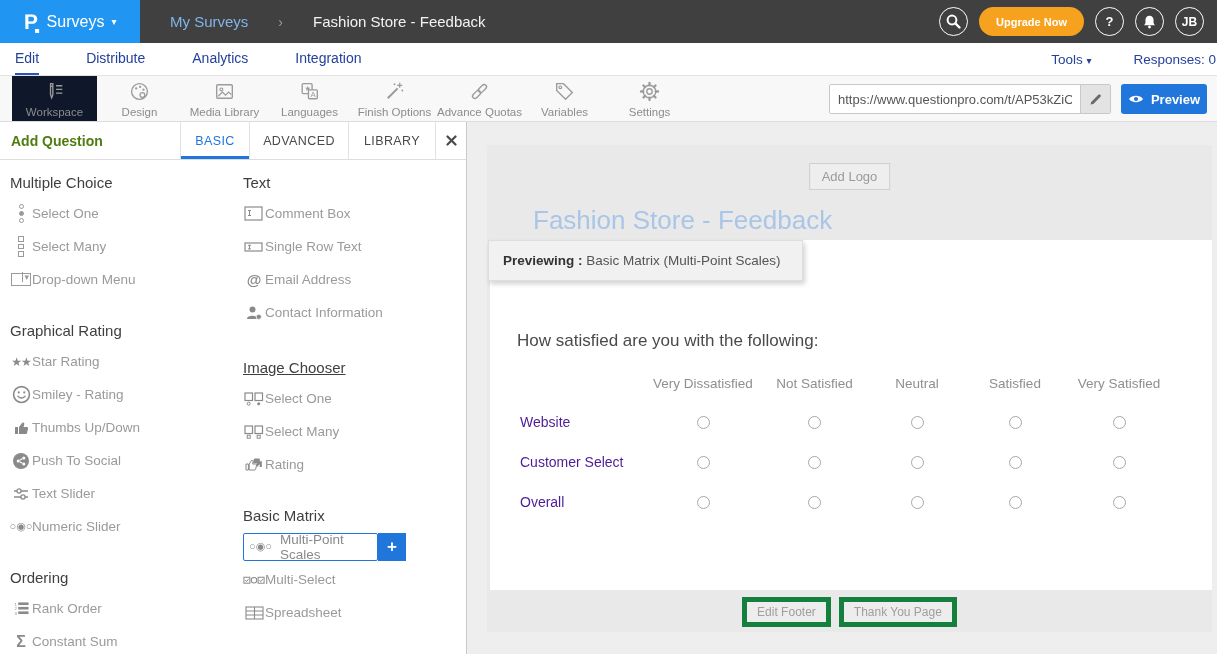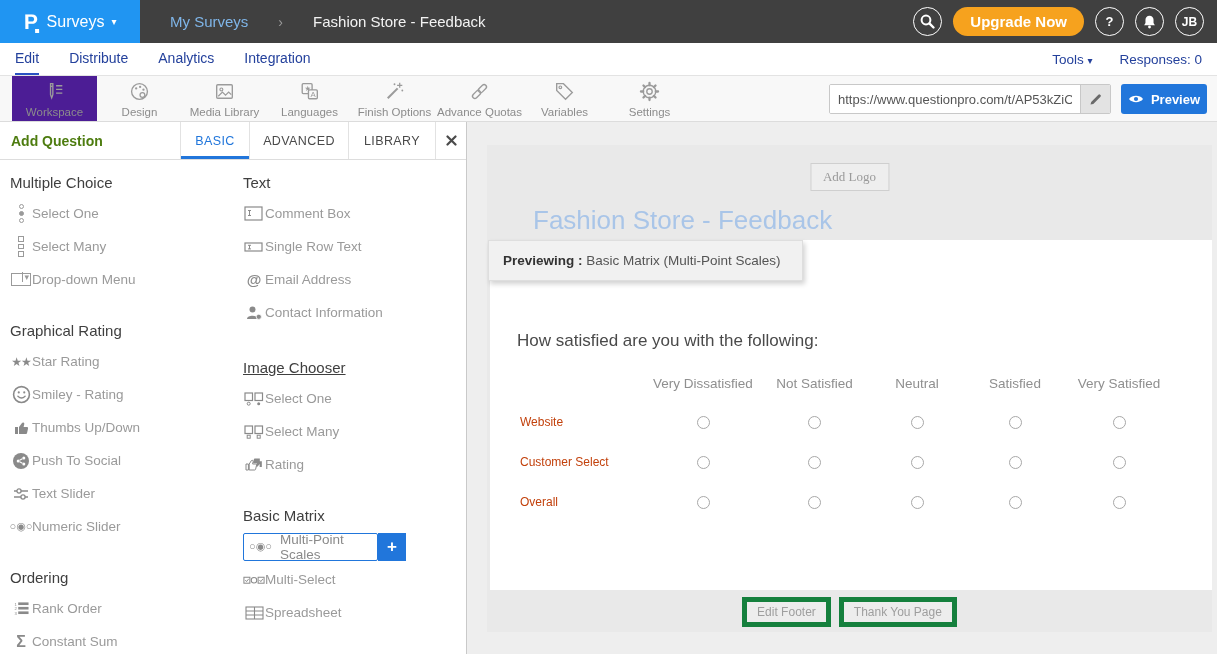--- a/index.html
+++ b/index.html
@@ -13,34 +13,34 @@
   .qp-logo b { font-weight:bold; font-family:"Liberation Sans", sans-serif; display:inline-block; transform:scaleX(-1);}
   .qp-logo::after { content:""; position:absolute; left:-1px; bottom:-1px; width:4px; height:4px; background:#fff; }
   .logo-product { color:#fff; font-size:16px; }
   .logo-caret { color:#fff; font-size:10px; margin-left:-2px; }
   .breadcrumb { display:flex; align-items:center; gap:30px; padding-left:30px; font-size:15px; }
   .bc-parent { color:#7fb5e8; cursor:pointer; }
   .bc-sep { color:#9a9a9a; font-size:14px; }
   .bc-current { color:#f2f2f2; }
   .topbar-right { margin-left:auto; display:flex; align-items:center; gap:11px; padding-right:13px; }
   .circle-btn { width:29px; height:29px; border:1.5px solid #fff; border-radius:50%; display:flex; align-items:center; justify-content:center; color:#fff; font-size:13px; font-weight:bold; cursor:pointer; background:transparent; }
-  .upgrade-btn { background:#f6a21e; color:#fff; border:none; border-radius:15px; height:29px; padding:0 17px; font-size:15px; font-weight:bold; cursor:pointer; font-family:"Liberation Sans", sans-serif;}
+  .upgrade-btn { background:#f6a21e; color:#fff; border:none; border-radius:15px; height:29px; padding:0 17px; font-size:11px; font-weight:bold; cursor:pointer; font-family:"Liberation Sans", sans-serif;}
 
   
   .navrow { position:absolute; top:43px; left:0; right:0; height:33px; background:#fff; border-bottom:1px solid #e3e3e3; display:flex; align-items:center; }
-  .nav-tabs { display:flex; gap:30px; padding-left:15px; height:100%; align-items:center; }
+  .nav-tabs { display:flex; gap:47px; padding-left:15px; height:100%; align-items:center; }
   .nav-tab { color:#24419c; font-size:14px; cursor:pointer; height:100%; display:flex; align-items:center; border-bottom:2px solid transparent; }
   .nav-tab.active { border-bottom-color:#2a52c2; }
-  .nav-right { margin-left:auto; display:flex; gap:27px; padding-right:15px; font-size:13.5px; color:#24419c; }
+  .nav-right { margin-left:auto; display:flex; gap:42px; padding-right:1px; font-size:13.5px; color:#24419c; }
   .nav-right > div { cursor:pointer; }
 
   
   .toolbar { position:absolute; top:76px; left:0; right:0; height:46px; background:#f8f8f8; border-bottom:1px solid #dcdcdc; display:flex; align-items:stretch; padding-left:12px; }
   .tool-item { width:85px; display:flex; flex-direction:column; align-items:center; justify-content:center; gap:2px; cursor:pointer; }
-  .tool-item.active { background:#4c1d95; }
+  .tool-item.active { background:#0f172a; }
   .tool-item .tlabel { font-size:11.5px; color:#8c8c8c; white-space:nowrap; }
   .tool-item svg { display:block; }
   .toolbar-right { position:absolute; right:10px; top:8px; display:flex; gap:10px; }
   .url-box { width:282px; height:30px; border:1px solid #c8c8c8; border-radius:2px; background:#fff; display:flex; overflow:hidden; }
   .url-box input { flex:1; border:none; outline:none; font-size:13px; color:#555; padding:0 8px; font-family:"Liberation Sans", sans-serif; background:#fff; }
   .url-edit { width:30px; background:#e3e3e3; border-left:1px solid #c8c8c8; display:flex; align-items:center; justify-content:center; cursor:pointer; }
   .preview-btn { width:86px; height:30px; background:#2176db; color:#fff; border:none; border-radius:3px; font-size:13px; font-weight:bold; display:flex; align-items:center; justify-content:center; gap:7px; cursor:pointer; font-family:"Liberation Sans", sans-serif;}
 
   
   .left-panel { position:absolute; top:122px; left:0; bottom:0; width:467px; background:#fff; border-right:1px solid #c9c9c9; overflow:hidden; }
@@ -69,29 +69,29 @@
   .sqc { width:5.5px; height:5.5px; border:1px solid #9a9a9a; }
   .dd { width:20px; height:13px; border:1px solid #9a9a9a; position:relative; }
   .dd::after { content:"▾"; position:absolute; right:1px; top:-2px; font-size:9px; color:#9a9a9a; border-left:1px solid #9a9a9a; padding-left:1px; }
   .sel-row { display:flex; align-items:center; height:33px; }
   .sel-box { display:flex; align-items:center; gap:8px; width:135px; height:28px; border:1px solid #2176db; border-radius:2px; background:#fff; padding-left:5px; color:#8a8a8a; font-size:13.5px; cursor:pointer; }
   .add-btn { width:28px; height:28px; background:#2176db; color:#fff; border:none; font-size:17px; font-weight:bold; cursor:pointer; display:flex; align-items:center; justify-content:center; font-family:"Liberation Sans", sans-serif;}
 
   
   .main-area { position:absolute; top:122px; left:468px; right:0; bottom:0; background:#eeeeee; }
   .preview-wrap { position:absolute; left:19px; right:5px; top:23px; bottom:22px; background:#e9e9e9; }
-  .add-logo { position:absolute; top:18px; left:50%; transform:translateX(-50%); border:1px solid #cfcfcf; background:rgba(255,255,255,0.25); color:#9a9a9a; font-size:13px; padding:5px 12px; cursor:pointer; font-family:Liberation Serif, serif;}
+  .add-logo { position:absolute; top:18px; left:50%; transform:translateX(-50%); border:1px solid #cfcfcf; background:rgba(255,255,255,0.25); color:#9a9a9a; font-size:13px; padding:5px 12px; cursor:pointer; font-family:Liberation Sans, sans-serif;}
   .survey-title { position:absolute; left:46px; top:60px; font-size:26px; color:#a9c5e8; }
   .survey-card { position:absolute; left:3px; right:0; top:95px; bottom:42px; background:#fff; }
   .previewing-banner { position:absolute; left:1px; top:95px; width:315px; background:#f1f1f1; border:1px solid #dedede; box-shadow:2px 3px 5px rgba(0,0,0,0.18); padding:12px 14px; font-size:13.5px; color:#555; z-index:3; }
   .previewing-banner b { color:#333; }
   .question-text { position:absolute; left:30px; top:186px; font-size:17px; color:#4a4a4a; z-index:2; }
   .matrix { position:absolute; left:33px; top:229px; display:grid; grid-template-columns:125px 116px 107px 98px 98px 110px; z-index:2; }
   .m-head { height:20px; font-size:13.5px; color:#8f8f8f; text-align:center; line-height:20px; }
-  .m-rowlabel { height:40px; line-height:40px; font-size:12px; color:#c2410c; }
+  .m-rowlabel { height:40px; line-height:40px; font-size:14px; color:#4c1d95; }
   .m-cell { height:40px; display:flex; align-items:center; justify-content:center; }
   .m-spacer { height:8px; grid-column:1 / span 6; }
   .radio { width:13px; height:13px; border:1px solid #a8a8a8; border-radius:50%; background:#fff; cursor:pointer; }
   .survey-footer { position:absolute; left:0; right:0; bottom:0; height:42px; display:flex; justify-content:center; align-items:flex-start; gap:8px; padding-top:7px; }
   .foot-btn { background:#ededed; border:5px solid #15803d; color:#9e9e9e; font-size:12px; padding:3px 10px; cursor:pointer; font-family:"Liberation Sans", sans-serif;}
 </style>
 </head>
 <body>
 
 <div class="app">

